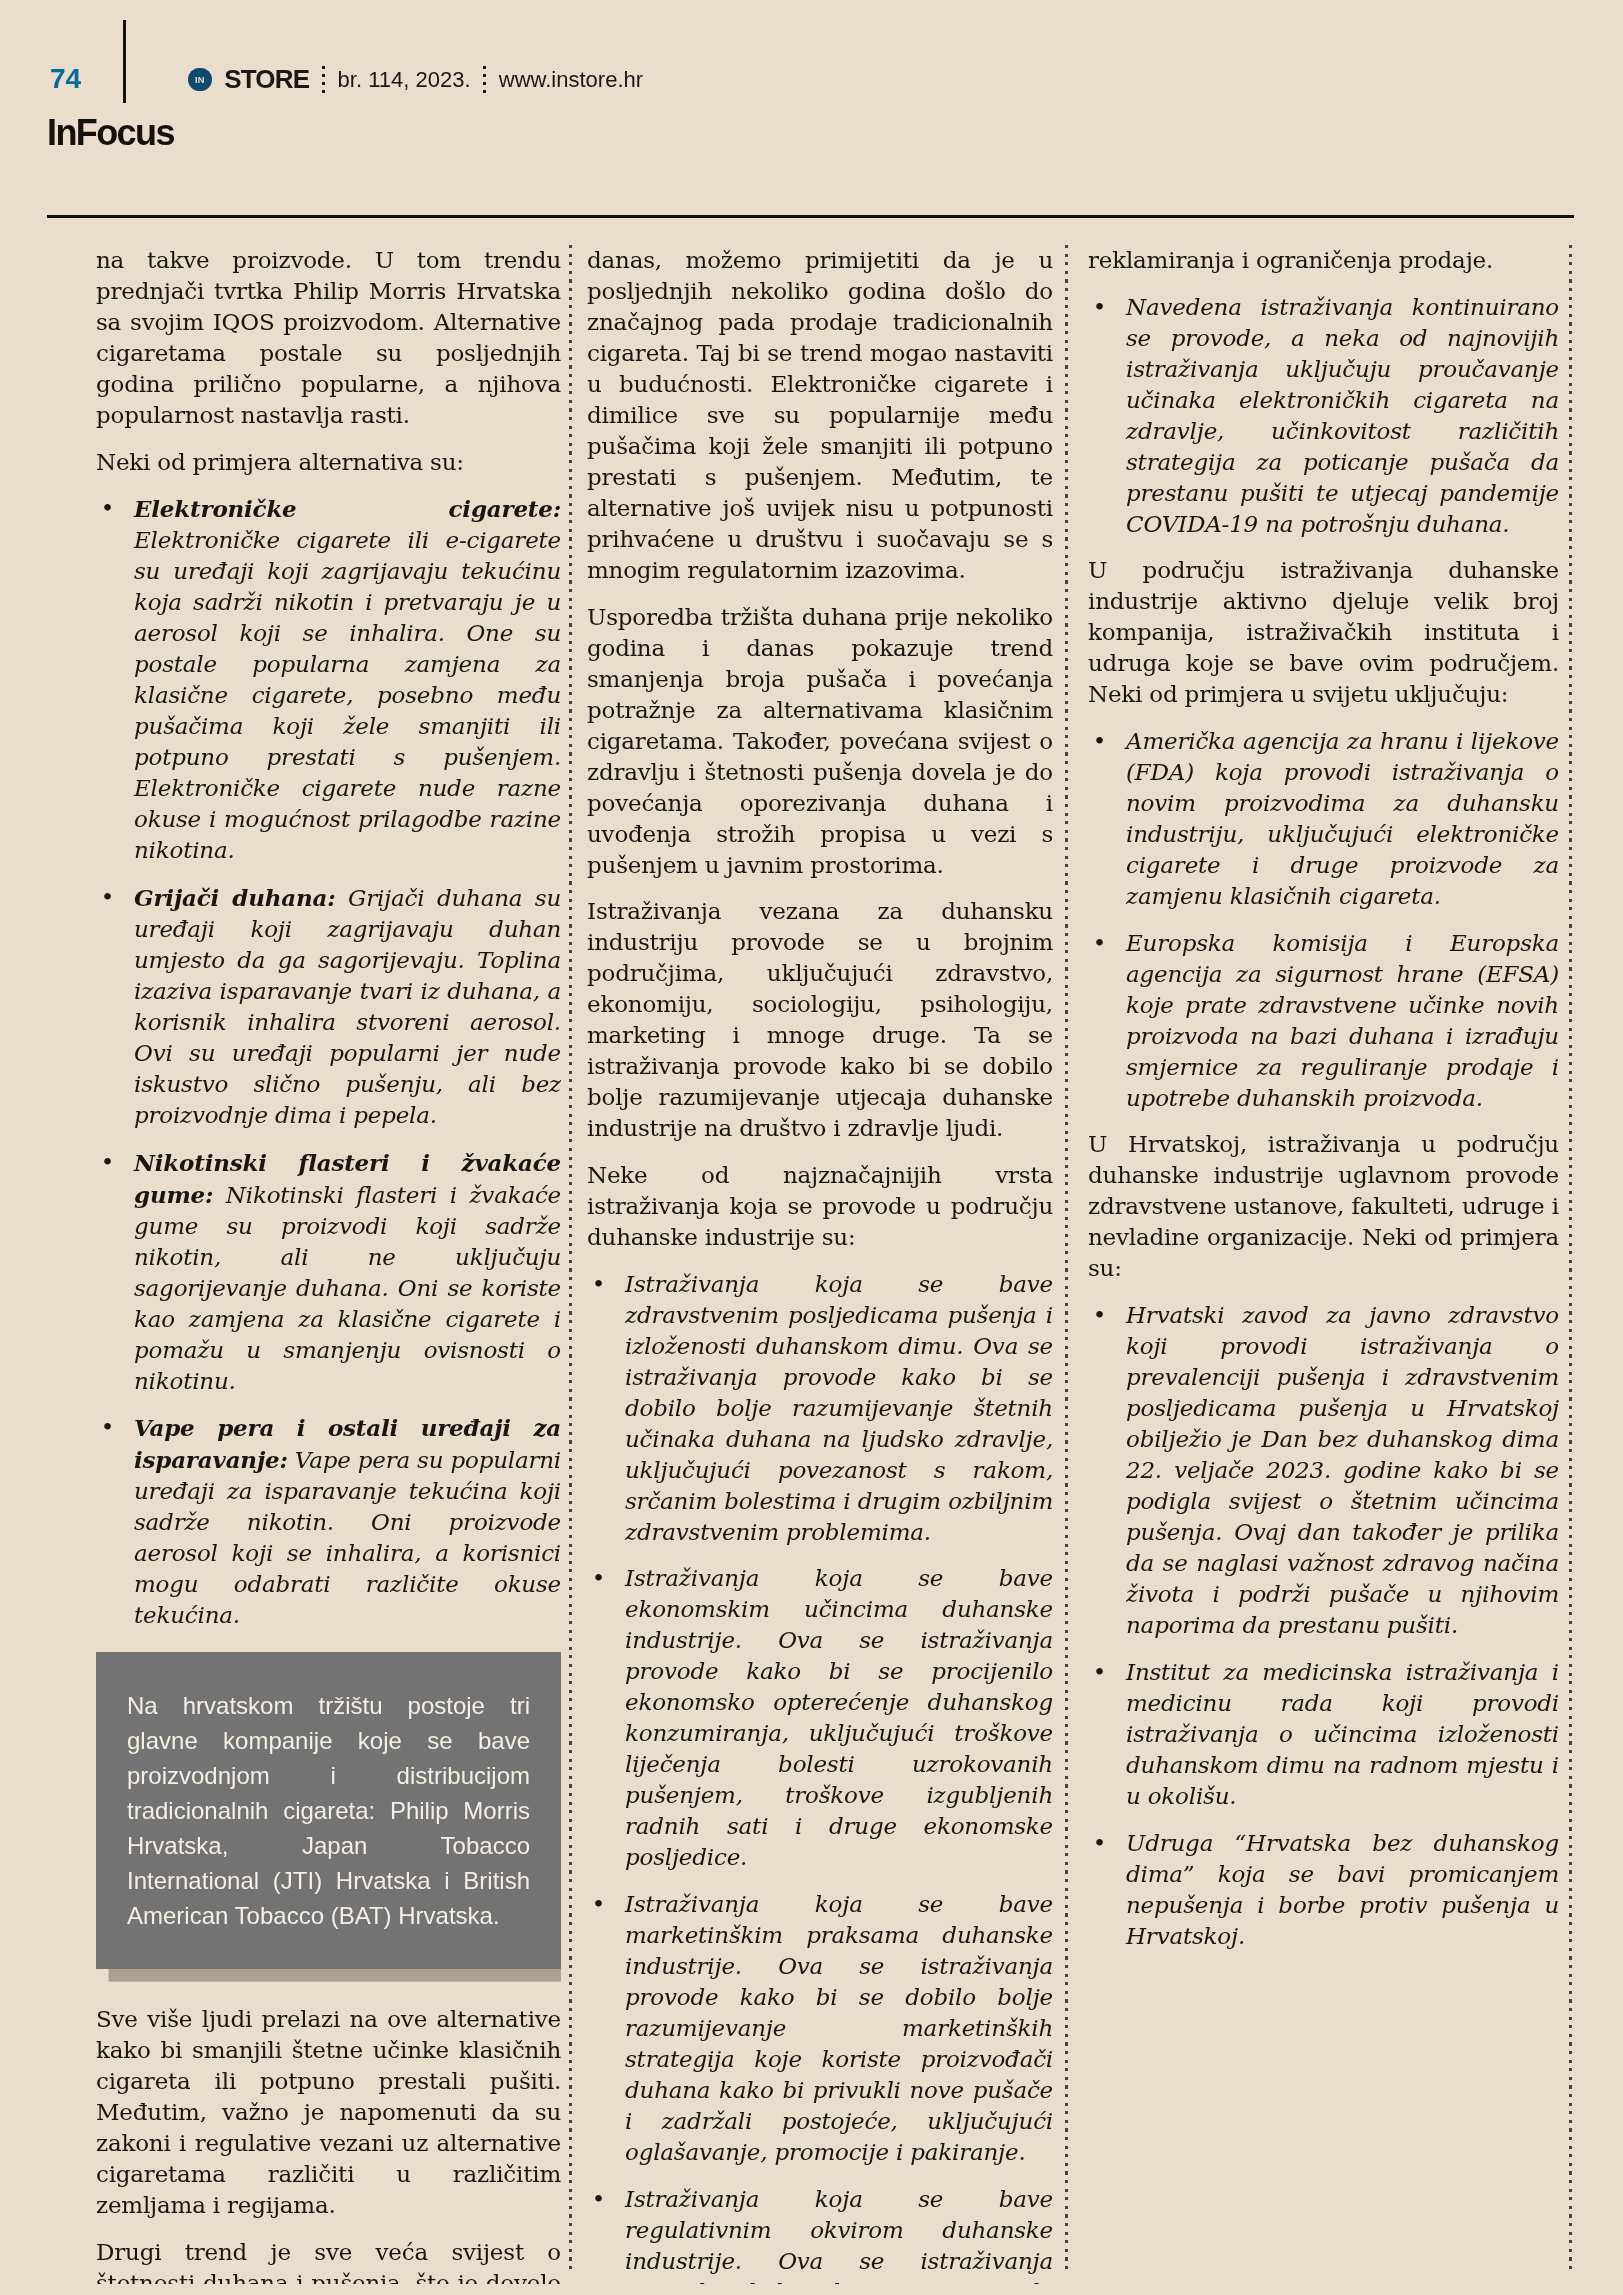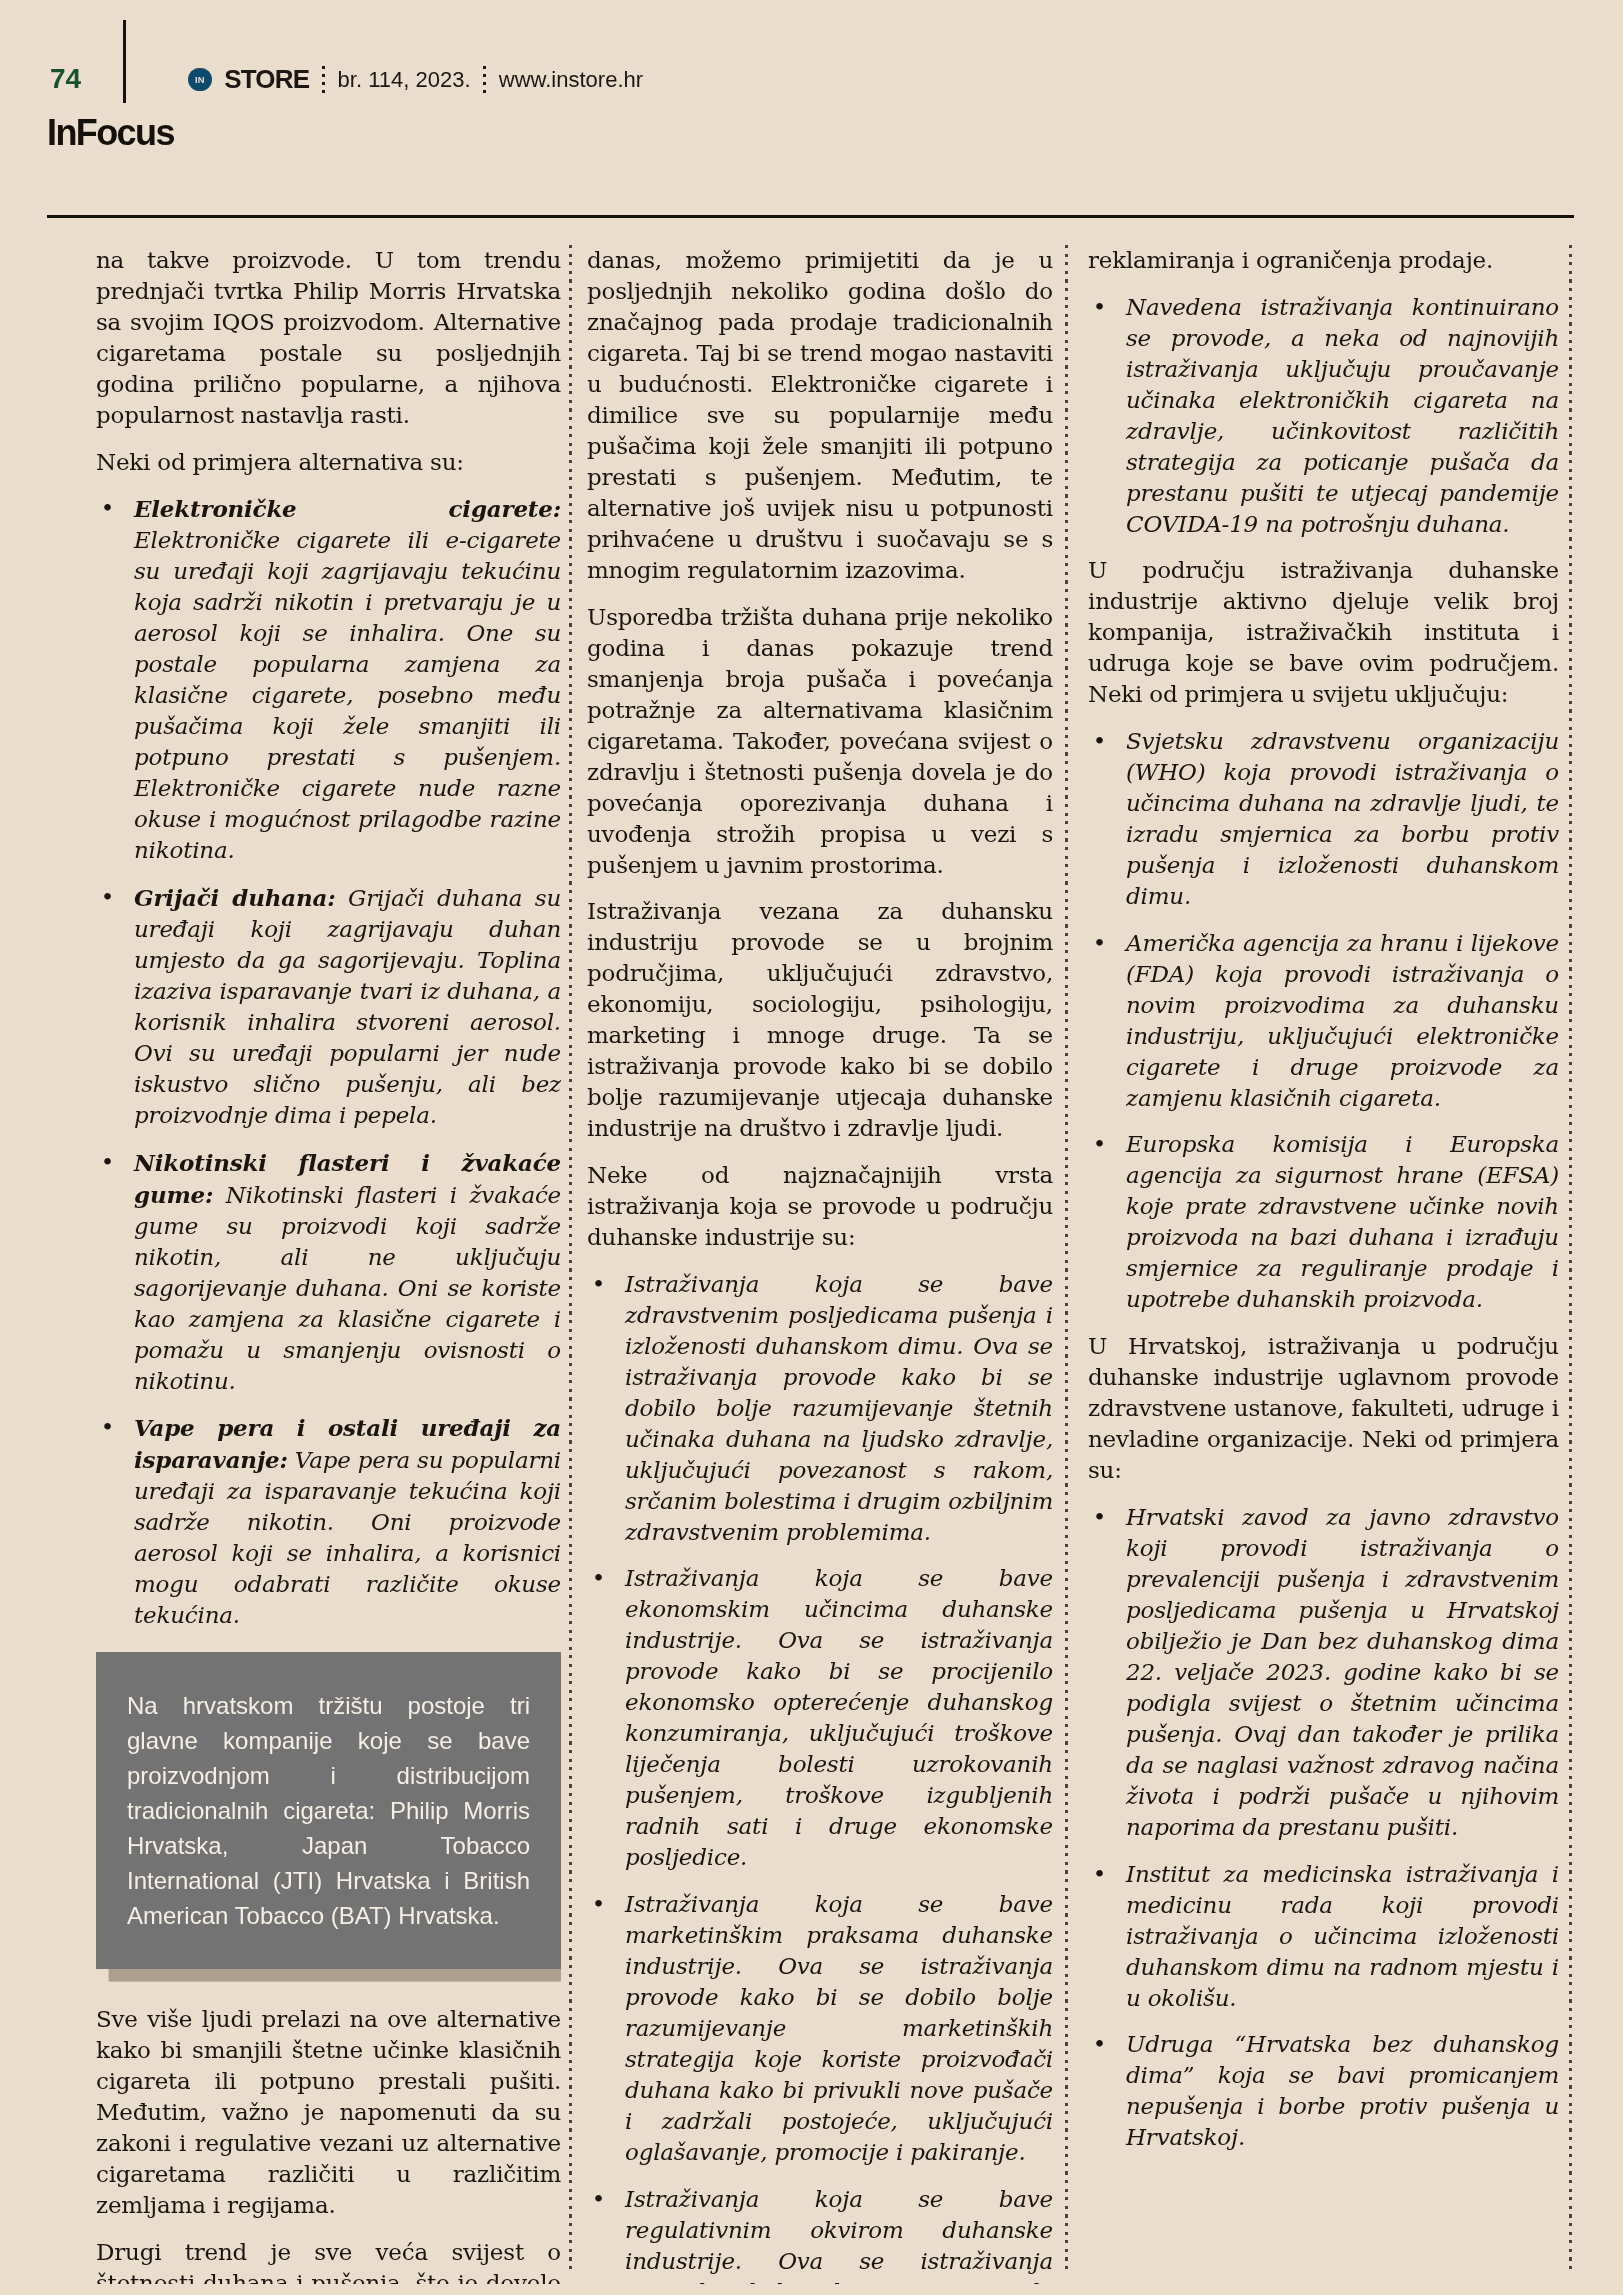--- a/index.html
+++ b/index.html
@@ -4,21 +4,21 @@
 <style>
   html,body{margin:0;padding:0;}
   body{
     width:1623px;height:2295px;position:relative;overflow:hidden;
     background:#eaddcb;
     font-family:"DejaVu Serif", serif;
     color:#1b150f;
   }
   
   .page-num{position:absolute;left:50px;top:63px;font-family:"Liberation Sans",sans-serif;
-    font-weight:bold;font-size:28px;color:#14532d;}
+    font-weight:bold;font-size:28px;color:#0369a1;}
   .head-divider{position:absolute;left:123px;top:20.4px;width:3.1px;height:83px;background:#14100c;}
   .brandrow{position:absolute;left:188px;top:64px;display:flex;align-items:center;gap:12.6px;
     font-family:"Liberation Sans",sans-serif;color:#1c1712;}
   .logo-circle{width:23.6px;height:23.6px;border-radius:50%;background:#0c4a6e;color:#eaddcb;
     display:flex;align-items:center;justify-content:center;font-weight:bold;font-size:9.4px;letter-spacing:0;}
   .logo-store{font-weight:bold;font-size:26px;letter-spacing:-0.8px;}
   .dotsep{width:3.1px;height:28px;background-image:repeating-linear-gradient(to bottom,#1c1712 0 3.1px,transparent 3.1px 7.9px);}
   .issue,.website{font-size:22px;}
   
   .section-title{position:absolute;left:47px;top:112px;font-family:"Liberation Sans",sans-serif;
@@ -104,21 +104,20 @@
   <div class="bullet"><span>Istraživanja koja se bave regulativnim okvirom duhanske industrije. Ova se istraživanja provode kako bi se razumjelo djelovanje zakona i propisa koji reguliraju prodaju i potrošnju duhana, uključujući porezne politike, zabrane</span></div>
 </div>
 
 <div class="col" id="col3">
   <p>reklamiranja i ograničenja prodaje.</p>
 
   <div class="bullet"><span>Navedena istraživanja kontinuirano se provode, a neka od najnovijih istraživanja uključuju proučavanje učinaka elektroničkih cigareta na zdravlje, učinkovitost različitih strategija za poticanje pušača da prestanu pušiti te utjecaj pandemije COVIDA-19 na potrošnju duhana.</span></div>
 
   <p>U području istraživanja duhanske industrije aktivno djeluje velik broj kompanija, istraživačkih instituta i udruga koje se bave ovim područjem. Neki od primjera u svijetu uključuju:</p>
 
-  <div class="bullet"><span>Svjetsku zdravstvenu organizaciju (WHO) koja provodi istraživanja o učincima duhana na zdravlje ljudi, te izradu smjernica za borbu protiv pušenja i izloženosti duhanskom dimu.</span></div>
   <div class="bullet"><span>Američka agencija za hranu i lijekove (FDA) koja provodi istraživanja o novim proizvodima za duhansku industriju, uključujući elektroničke cigarete i druge proizvode za zamjenu klasičnih cigareta.</span></div>
   <div class="bullet"><span>Europska komisija i Europska agencija za sigurnost hrane (EFSA) koje prate zdravstvene učinke novih proizvoda na bazi duhana i izrađuju smjernice za reguliranje prodaje i upotrebe duhanskih proizvoda.</span></div>
 
   <p>U Hrvatskoj, istraživanja u području duhanske industrije uglavnom provode zdravstvene ustanove, fakulteti, udruge i nevladine organizacije. Neki od primjera su:</p>
 
   <div class="bullet"><span>Hrvatski zavod za javno zdravstvo koji provodi istraživanja o prevalenciji pušenja i zdravstvenim posljedicama pušenja u Hrvatskoj obilježio je Dan bez duhanskog dima 22. veljače 2023. godine kako bi se podigla svijest o štetnim učincima pušenja. Ovaj dan također je prilika da se naglasi važnost zdravog načina života i podrži pušače u njihovim naporima da prestanu pušiti.</span></div>
   <div class="bullet"><span>Institut za medicinska istraživanja i medicinu rada koji provodi istraživanja o učincima izloženosti duhanskom dimu na radnom mjestu i u okolišu.</span></div>
   <div class="bullet"><span>Udruga “Hrvatska bez duhanskog dima” koja se bavi promicanjem nepušenja i borbe protiv pušenja u Hrvatskoj.</span></div>
 </div>
 

